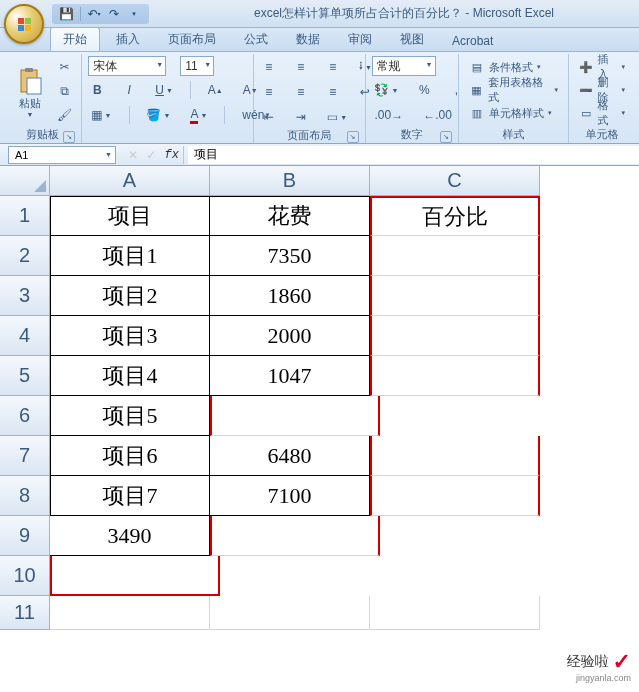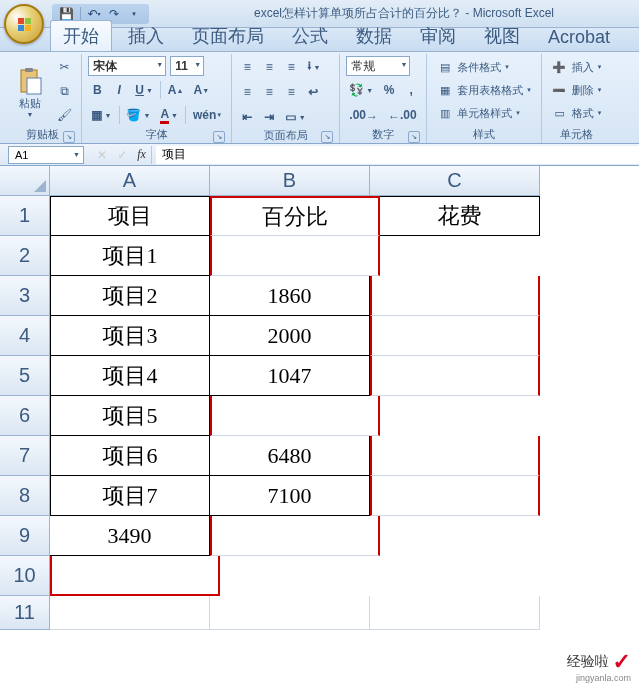--- a/index.html
+++ b/index.html
@@ -62,21 +62,21 @@
     background: linear-gradient(to bottom,#dae8f7,#c8dcf1);
     display: flex;
     align-items: flex-end;
     padding-left: 50px;
     gap: 4px;
     border-bottom: 1px solid #9db4d1;
   }
   .rtab {
     padding: 3px 12px;
     color: #3b5b81;
-    font-size: 18px;
+    font-size: 12px;
     cursor: pointer;
     border-radius: 3px 3px 0 0;
   }
   .rtab.active {
     background: linear-gradient(to bottom,#f7fbff,#e7f1fb);
     border: 1px solid #9db4d1;
     border-bottom: none;
     color: #3b5b81;
   }
   
@@ -107,21 +107,21 @@
   }
   .group-title .launcher {
     position:absolute; right:0; bottom:0;
     width:12px; height:12px;
     border:1px solid #8aa8cc;
     font-size:7px; line-height:9px; text-align:center;
     color:#3b5b81; border-radius:2px;
     cursor:pointer;
   }
   .col { display:flex; flex-direction:column; gap:2px; }
-  .row { display:flex; gap:4px; align-items:center;font-weight:bold; }
+  .row { display:flex; gap:14px; align-items:center; }
   .btn, .dd {
     height: 22px;
     display: inline-flex;
     align-items: center;
     justify-content: center;
     padding: 0 3px;
     border-radius: 3px;
     color: #3b5b81;
     cursor: pointer;
     min-width: 18px;
@@ -152,33 +152,33 @@
   .stylebtn .sicon { width:16px; height:16px; display:flex; align-items:center; justify-content:center; }
   
   .fbar {
     height: 22px;
     background: linear-gradient(to bottom,#eef4fb,#dde9f6);
     border-bottom:1px solid #8aa8cc;
     display:flex; align-items:center;
     padding-left:8px;
   }
   .namebox {
-    width: 76px; height:18px;
+    width: 108px; height:18px;
     background:#fff; border:1px solid #8aa8cc;
     display:flex; align-items:center; padding:0 16px 0 6px;
     position:relative; font-size:11px;
   }
   .namebox .tri { position:absolute; right:3px; top:4px; font-size:7px; color:#3b5b81; }
   .fx-icons {
     width: 60px; display:flex; align-items:center; justify-content:space-around;
     border-right: 1px solid #b3c9e2; height:18px;
     margin-left:8px;
     color:#888;
   }
-  .fx-icons .fx { font-style:italic; font-family: Liberation Serif, serif; color:#333; }
+  .fx-icons .fx { font-style:italic; font-family: Liberation Mono, monospace; color:#333; }
   .formula-input {
     flex:1; height:18px; background:#fff;
     padding:0 6px; font-size:12px;
     display:flex; align-items:center;
     margin-left:4px;
   }
   
   .sheet {
     display:flex; flex-direction:column;
     font-family: "SimSun","Songti SC",serif;
@@ -342,21 +342,20 @@
               <span class="tri">▼</span>
             </div>
           <div style="width:1px;height:18px;background:#b3c9e2"></div>
           <div class="btn">
               <span style="font-size:12px">wén</span>
               <span class="tri" style="font-size:6px">▼</span>
             </div>
         </div>
       </div>
     </div>
-    <div class="group-title"><span>字体</span><span class="launcher">↘</span></div>
   </div>
 
   <div class="group" style="min-width:108px">
     <div class="group-body">
       <div class="col" style="gap:3px">
         <div class="row">
           <div class="btn">
               <span>≡</span>
             </div>
           <div class="btn">
@@ -495,27 +494,28 @@
   <div class="colhdr-row">
     <div class="corner"></div>
     <div class="colhdr cA">A</div>
     <div class="colhdr cB">B</div>
     <div class="colhdr cC">C</div>
   </div>
 
   <div class="row-sheet tbl tbl-first red-box red-top">
     <div class="rowhdr">1</div>
     <div class="cell cA">项目</div>
+    <div class="cell cB">花费</div>
     <div class="cell cC">百分比</div>
-    <div class="cell cB">花费</div>
   </div>
 
   <div class="row-sheet tbl red-box">
       <div class="rowhdr">2</div>
       <div class="cell cA">项目1</div>
+      <div class="cell cB num">7350</div>
       <div class="cell cC"></div>
     </div>
   <div class="row-sheet tbl red-box">
       <div class="rowhdr">3</div>
       <div class="cell cA">项目2</div>
       <div class="cell cB num">1860</div>
       <div class="cell cC"></div>
     </div>
   <div class="row-sheet tbl red-box">
       <div class="rowhdr">4</div>

